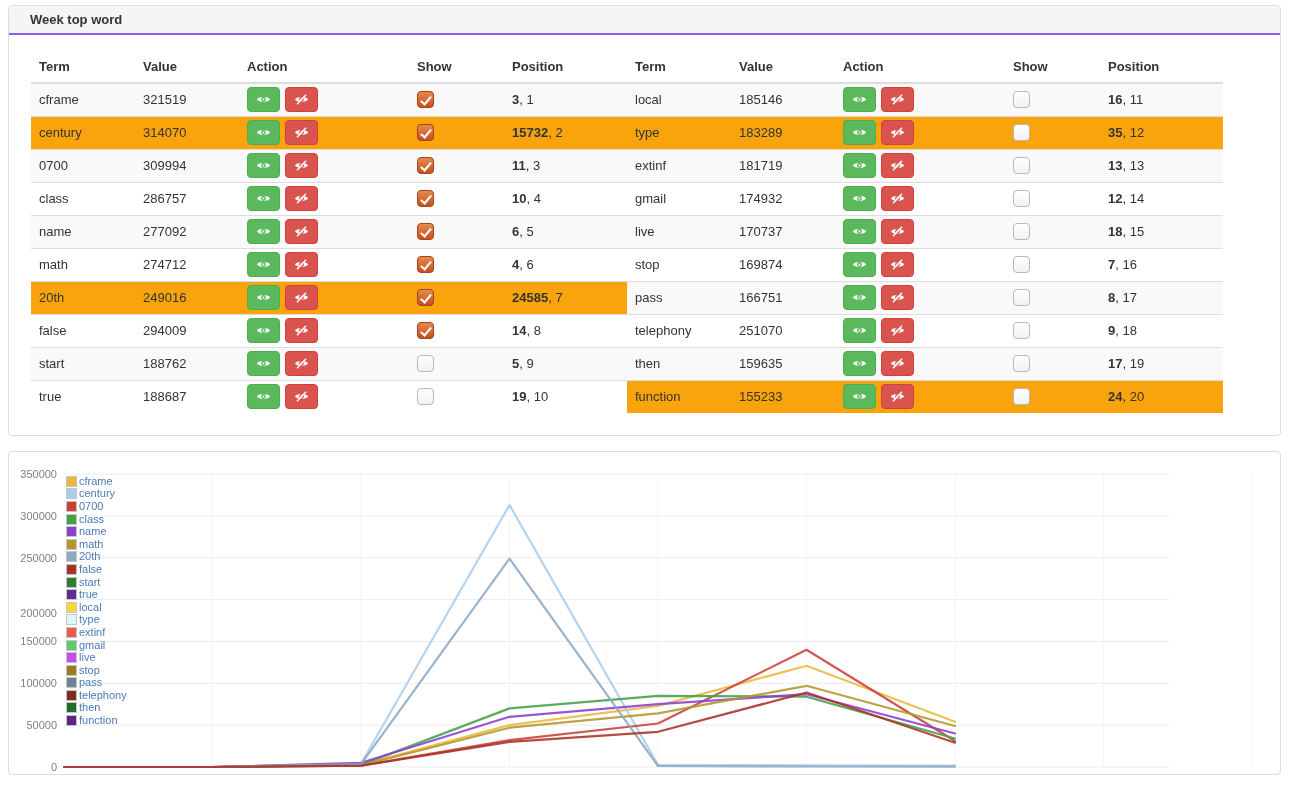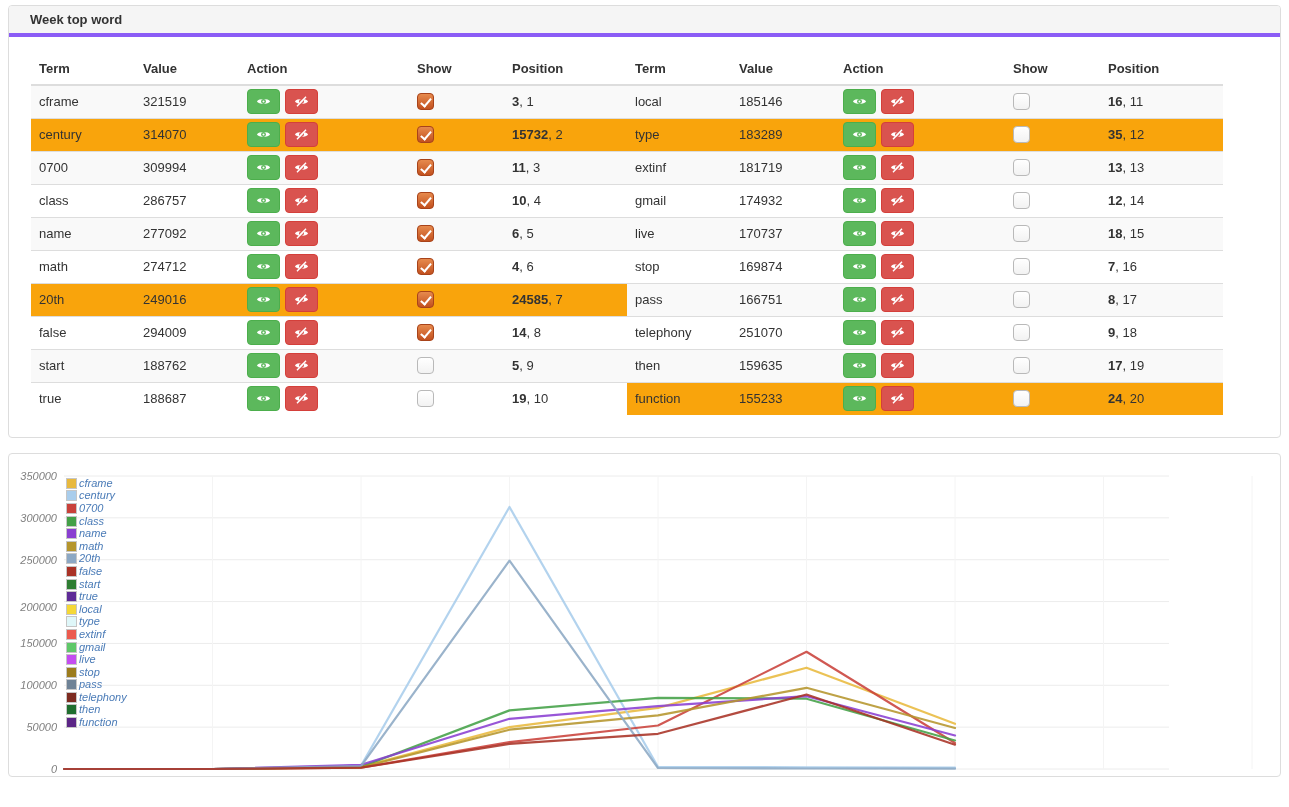--- a/index.html
+++ b/index.html
@@ -4,21 +4,21 @@
 <style>
   * { box-sizing: border-box; }
   html,body { margin:0; padding:0; }
   body {
     width:1289px; height:807px; overflow:hidden;
     background:#fff; font-family:"Liberation Sans", sans-serif; color:#333;
   }
   .page { padding:5px 8px 0 8px; }
   .panel { border:1px solid #ddd; border-radius:4px; background:#fff; margin-bottom:15px; }
   .panel-header {
-    background:#f5f5f5; border-bottom:4px solid #8b5cf6; border-radius:3px 3px 0 0;
+    background:#f5f5f5; border-bottom:2px solid #8b5cf6; border-radius:3px 3px 0 0;
     padding:6px 21px; font-size:13px; font-weight:bold; color:#333;
   }
   .panel-body.words { padding:16px 22px 22px 22px; display:flex; }
   table { border-collapse:collapse; width:596px; font-size:13px; color:#333; table-layout:fixed; }
   th { text-align:left; padding:8px; border-bottom:2px solid #ddd; font-size:13px; color:#333; }
   td { padding:0 8px; height:33px; border-top:1px solid #ddd; vertical-align:middle; }
   tr.striped td { background:#f9f9f9; }
   tr.highlight td { background:#F9A40C; }
   .btn {
     display:inline-flex; align-items:center; justify-content:center;
@@ -33,21 +33,21 @@
     position:relative; cursor:pointer; vertical-align:middle;
   }
   .checkbox.checked {
     background:linear-gradient(#E78A4D,#C2511F); border-color:#A8431A;
   }
   .checkbox.checked::after {
     content:""; position:absolute; left:5px; top:2px; width:4px; height:9px;
     border:solid #fff; border-width:0 2.5px 2.5px 0; transform:rotate(40deg);
   }
   .pos-main { font-weight:bold; }
-  .panel-body.chart { position:relative; height:322px; padding:0; overflow:hidden;font-style:italic; }
+  .panel-body.chart { position:relative; height:322px; padding:0; overflow:hidden; }
   .ytick {
     position:absolute; left:0; width:48px; text-align:right;
     font-size:11px; color:#808080; line-height:11px;
   }
   .legend { position:absolute; left:57px; top:23px; z-index:3; }
   .legend-item { display:flex; align-items:center; height:12.6px; cursor:pointer; }
   .swatch {
     width:11px; height:11px; border:1px solid #c6c6c6; margin-right:2px;
     background:#fff; flex:0 0 auto;
   }
@@ -504,21 +504,21 @@
         </table>
     </div>
   </section>
 
   <section class="panel">
     <div class="panel-body chart" id="chart-body">
       <div id="yticks">
           <div class="ytick" style="top: 17px;">350000</div>
           <div class="ytick" style="top: 58.8571px;">300000</div>
           <div class="ytick" style="top: 100.714px;">250000</div>
-          <div class="ytick" style="top: 148px;">200000</div>
+          <div class="ytick" style="top: 156px;">200000</div>
           <div class="ytick" style="top: 184.429px;">150000</div>
           <div class="ytick" style="top: 226.286px;">100000</div>
           <div class="ytick" style="top: 268.143px;">50000</div>
           <div class="ytick" style="top: 310px;">0</div>
         </div>
       <svg class="chart-canvas" id="chart-svg" width="1271" height="322">
           <line x1="55" y1="22" x2="1160" y2="22" stroke="#ececec" stroke-width="1"></line>
           <line x1="55" y1="63.85714285714286" x2="1160" y2="63.85714285714286" stroke="#ececec" stroke-width="1"></line>
           <line x1="55" y1="105.71428571428572" x2="1160" y2="105.71428571428572" stroke="#ececec" stroke-width="1"></line>
           <line x1="55" y1="147.57142857142858" x2="1160" y2="147.57142857142858" stroke="#ececec" stroke-width="1"></line>

